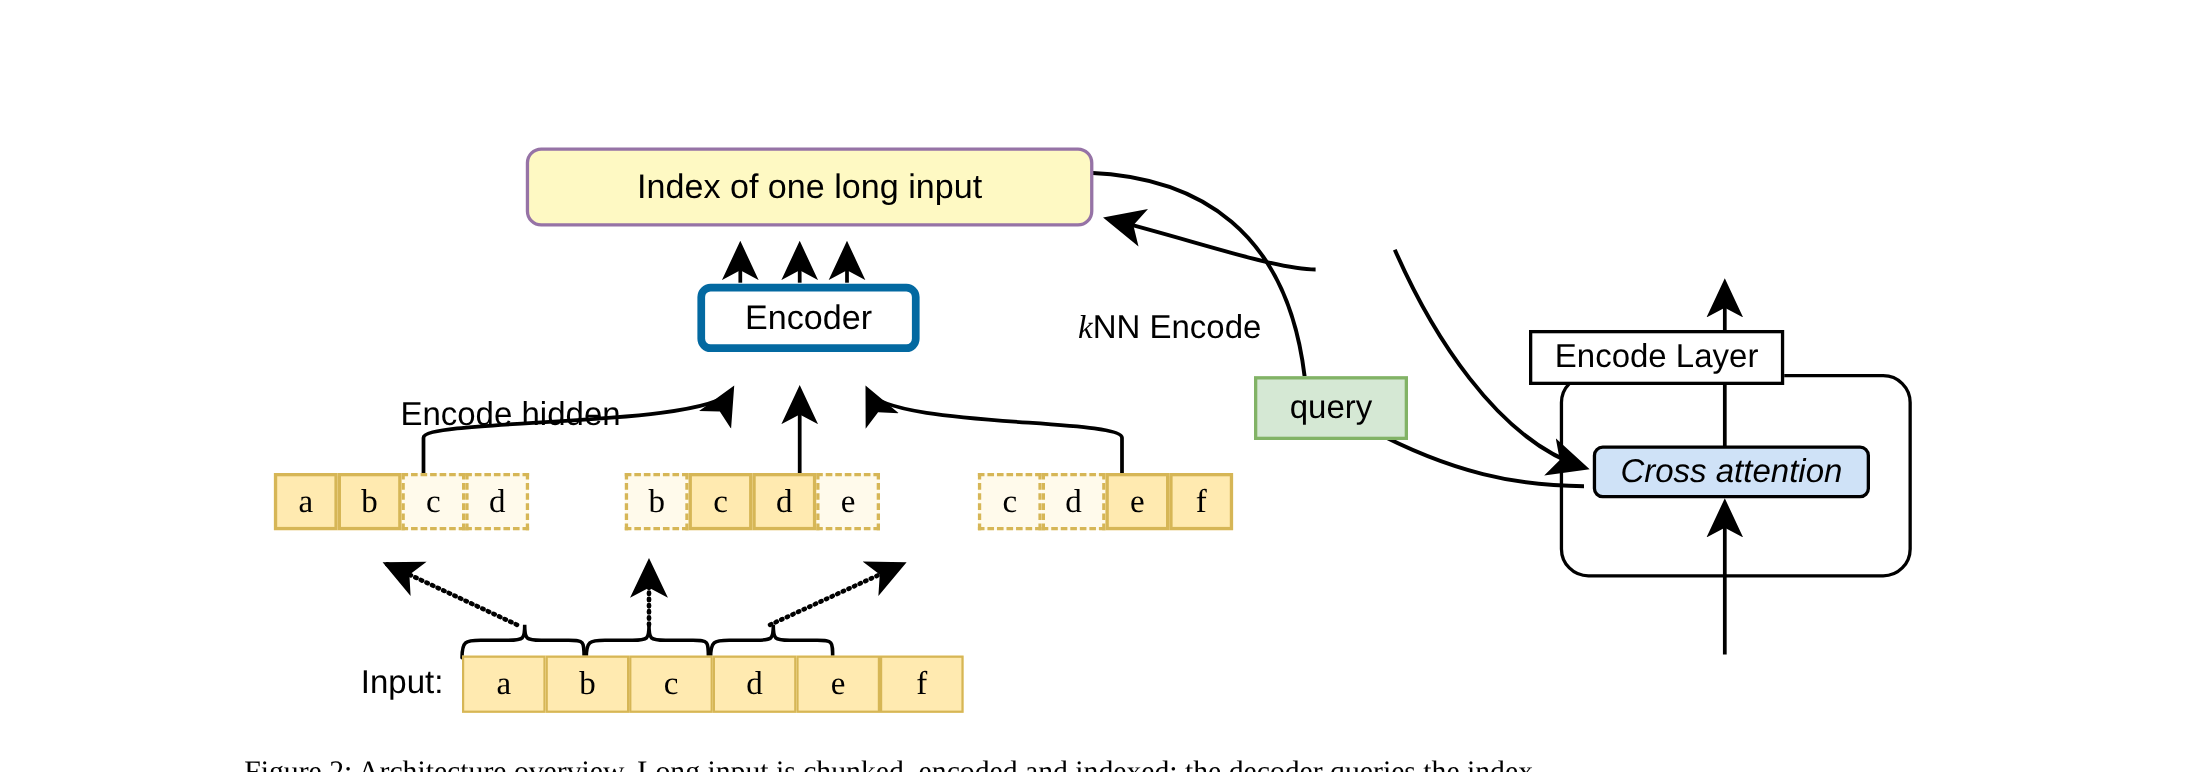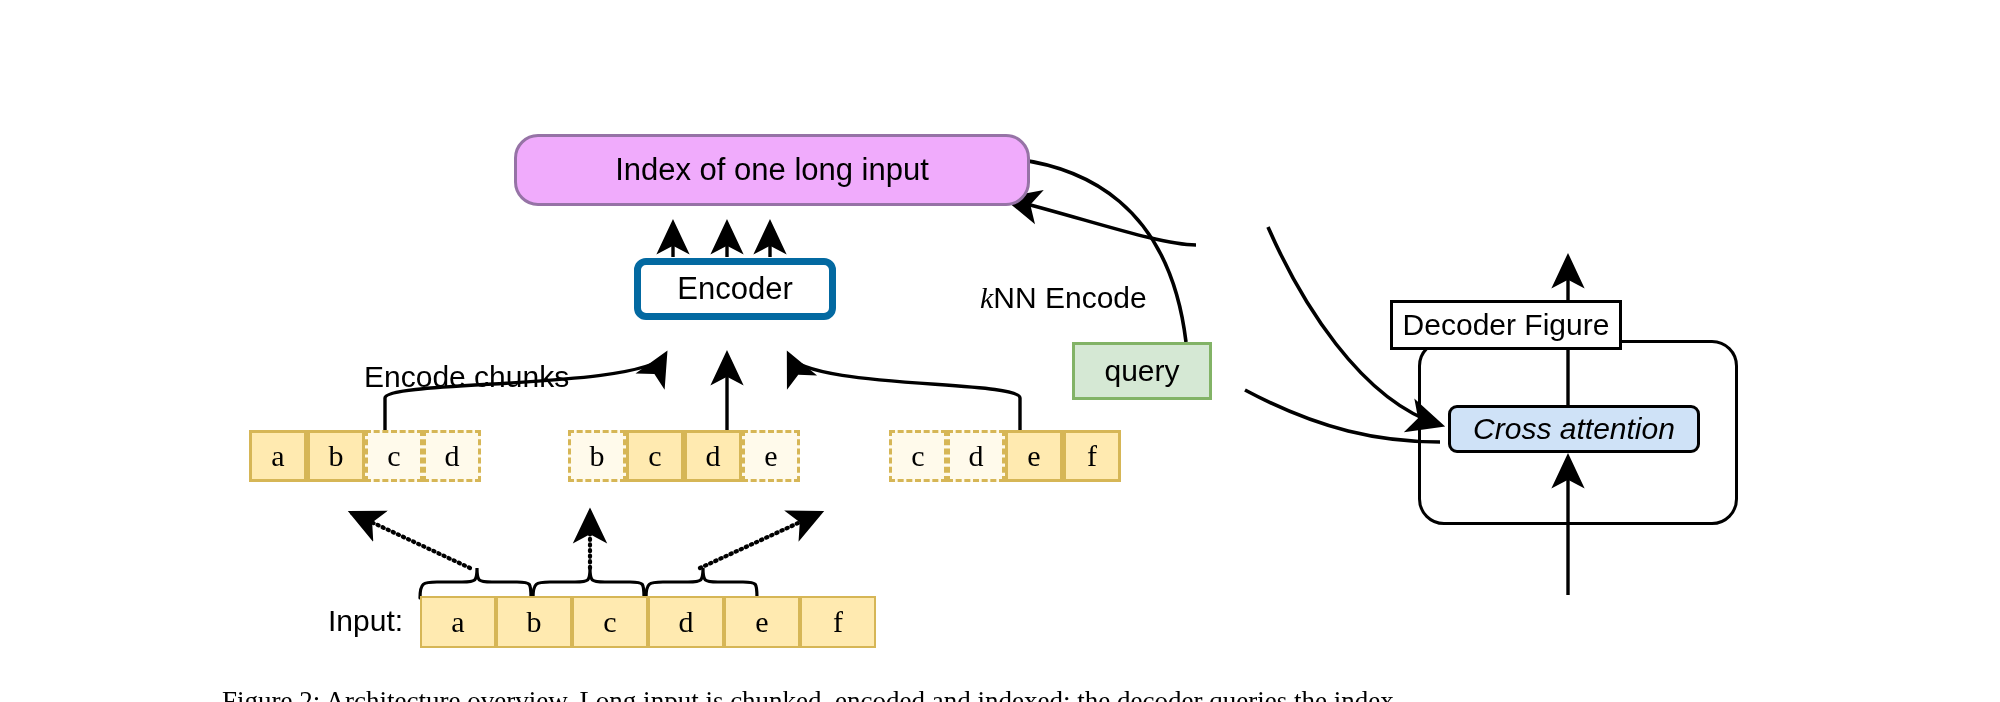--- a/index.html
+++ b/index.html
@@ -30,25 +30,24 @@
     display: flex;
     align-items: center;
     justify-content: center;
     text-align: center;
     color: #000000;
     line-height: 1.18;
     white-space: pre-line;
   }
 
   .index-box {
-    background: #f0abfc;
+    background: #fef9c3;
     border: 3px solid #9673a6;
-    border-radius: 24px;
+    border-radius: 14px;
     font-size: 31px;
-    margin-left: 36px;
   }
   .encoder-box {
     background: #ffffff;
     border: 7px solid #0369a1;
     border-radius: 12px;
     font-size: 31px;
   }
   .green-box {
     background: #d5e8d4;
     border: 3px solid #82b366;
@@ -189,35 +188,35 @@
   </svg>
 
   <div class="box index-box" style="left:478px; top:134px; width:516px; height:72px;">
     <span>Index of one long input</span>
   </div>
 
   <div class="box encoder-box" style="left:634px; top:258px; width:202px; height:62px;">
     <span>Encoder</span>
   </div>
 
-  <div class="label label-encode" style="left:364px; top:360px;">Encode chunks</div>
+  <div class="label label-encode" style="left:364px; top:360px;">Encode hidden</div>
 
   <div class="label label-knn" style="left:980px; top:281px;">
     <span class="knn-k">k</span><span>NN Encode</span>
   </div>
 
 
-  <div class="box green-box" style="left:1072px; top:342px; width:140px; height:58px;">
+  <div class="box green-box" style="left:1140px; top:342px; width:140px; height:58px;">
     <span>query</span>
   </div>
 
   <div class="decoder-outer" style="left:1418px; top:340px; width:320px; height:185px;"></div>
 
   <div class="box decoder-label-box" style="left:1390px; top:300px; width:232px; height:50px;">
-    <span>Decoder Figure</span>
+    <span>Encode Layer</span>
   </div>
 
   <div class="box cross-attn-box" style="left:1448px; top:405px; width:252px; height:48px;font-style:italic;">
     <span>Cross attention</span>
   </div>
 
   <div id="chunk-rows">
       <div class="cell solid" style="left: 249px; top: 430px; width: 58px; height: 52px; z-index: 3;">
         <span>a</span>
       </div>

